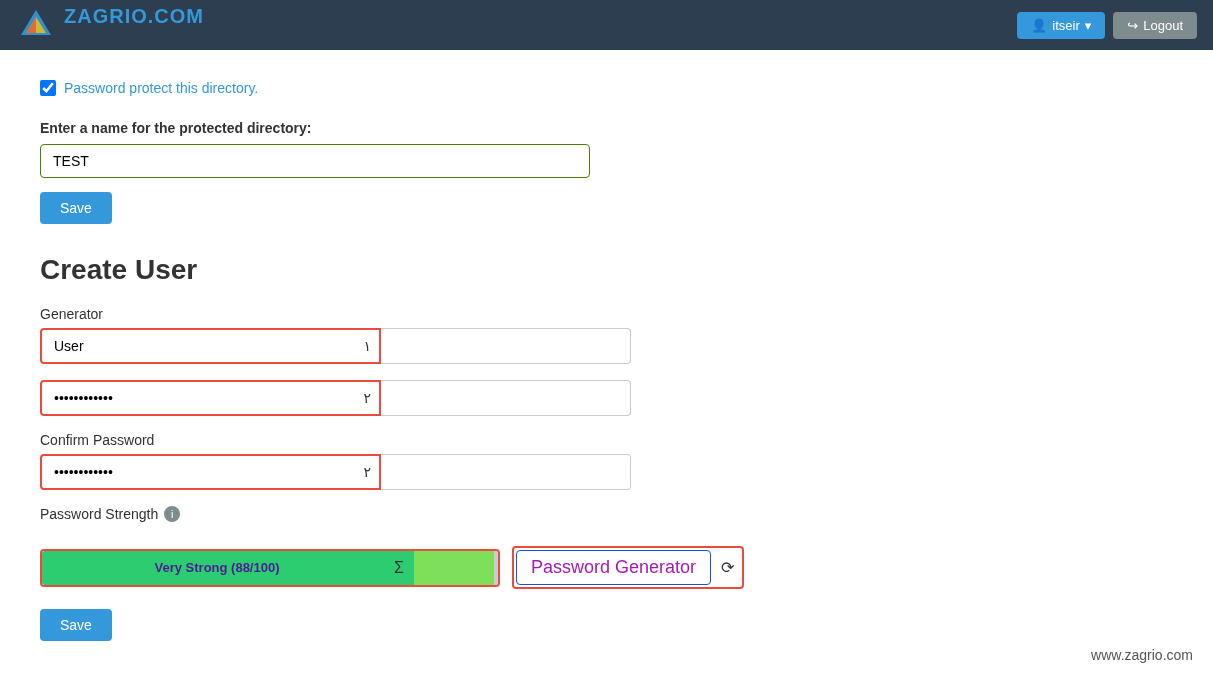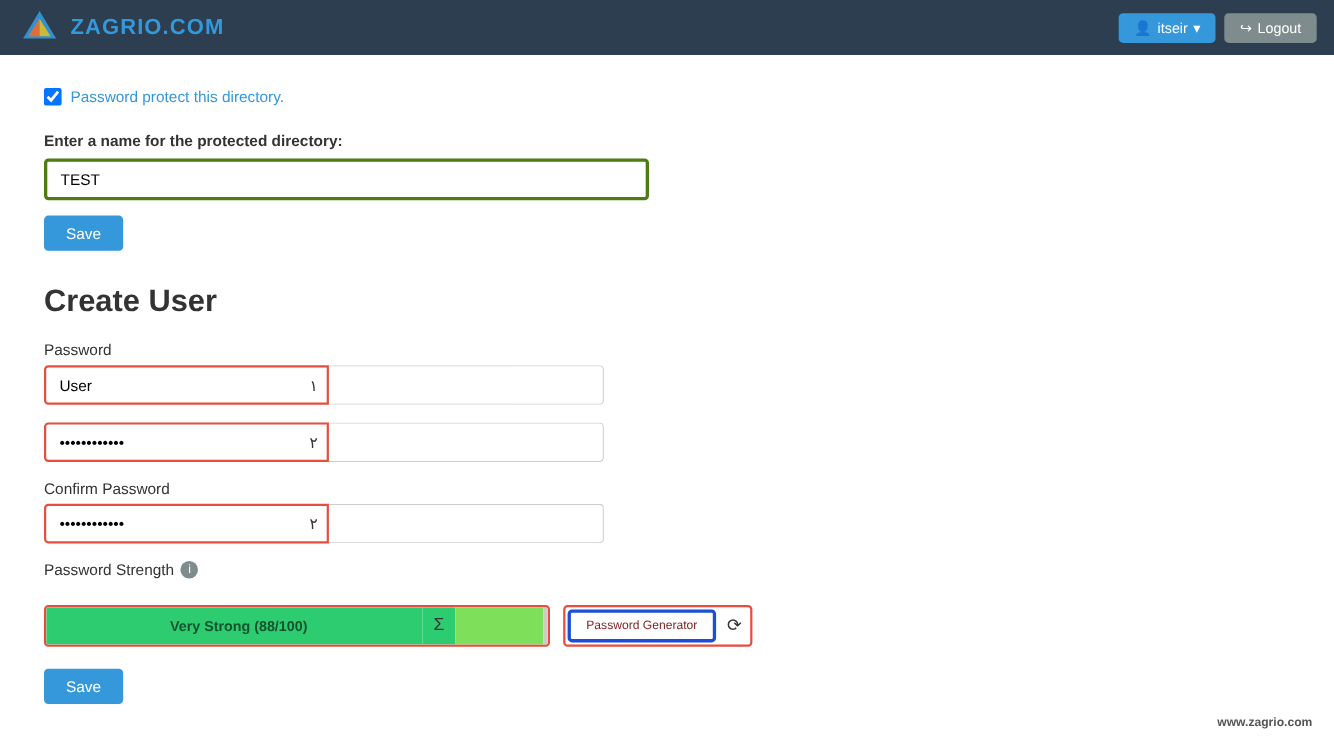--- a/index.html
+++ b/index.html
@@ -9,21 +9,20 @@
     .header {
       background: #2c3e50;
       display: flex;
       align-items: center;
       justify-content: space-between;
       padding: 8px 16px;
       height: 50px;
     }
     .header-logo {
       display: flex;
-      align-items: center;
       gap: 8px;
     }
     .logo-icon {
       width: 40px;
       height: 40px;
     }
     .logo-text {
       color: #fff;
       font-size: 20px;
       font-weight: bold;
@@ -85,21 +84,21 @@
 
     
     .dir-label {
       font-weight: bold;
       margin-bottom: 8px;
       font-size: 14px;
     }
     .dir-input {
       width: 550px;
       padding: 8px 12px;
-      border: 3px solid #4d7c0f;
+      border: 1px solid #4d7c0f;
       border-radius: 4px;
       font-size: 14px;
       margin-bottom: 14px;
     }
     .btn-save {
       background: #3498db;
       color: #fff;
       border: none;
       padding: 8px 20px;
       border-radius: 4px;
@@ -122,21 +121,21 @@
     .form-label {
       font-size: 14px;
       margin-bottom: 6px;
       display: block;
     }
     .form-row {
       display: flex;
       gap: 0;
     }
     .input-highlighted {
-      width: 259px;
+      width: 341px;
       padding: 8px 12px;
       border: 2px solid #e74c3c;
       border-radius: 4px 0 0 4px;
       font-size: 14px;
       outline: none;
     }
     .input-secondary {
       width: 250px;
       padding: 8px 12px;
       border: 1px solid #ccc;
@@ -183,21 +182,21 @@
       overflow: hidden;
       width: 460px;
     }
     .strength-bar-green {
       background: #2ecc71;
       height: 34px;
       width: 75%;
       display: flex;
       align-items: center;
       justify-content: center;
-      color: #14532d;
+      color: #4c1d95;
       font-size: 13px;
       font-weight: bold;
       padding-left: 8px;
     }
     .strength-bar-sigma {
       background: #2ecc71;
       height: 34px;
       width: 30px;
       display: flex;
       align-items: center;
@@ -219,26 +218,26 @@
     .password-gen-container {
       display: flex;
       align-items: center;
       gap: 4px;
       border: 2px solid #e74c3c;
       border-radius: 4px;
       padding: 2px;
     }
     .btn-password-gen {
       background: #fff;
-      color: #7f1d1d;
-      border: 3px solid #1d4ed8;
+      color: #a21caf;
+      border: 1px solid #1d4ed8;
       padding: 6px 14px;
       border-radius: 4px;
       cursor: pointer;
-      font-size: 11px;
+      font-size: 18px;
     }
     .gen-icon {
       font-size: 16px;
       color: #333;
       padding: 4px 6px;
     }
 
     
     .bottom-save {
       margin-top: 10px;
@@ -252,22 +251,22 @@
       cursor: pointer;
       font-size: 14px;
     }
 
     
     .footer {
       position: fixed;
       bottom: 10px;
       right: 20px;
       color: #555;
-      font-size: 11px;
-      font-weight: bold;
+      font-size: 14px;
+      font-weight: normal;
     }
     .num-label {
       position: absolute;
       right: 10px;
       top: 50%;
       transform: translateY(-50%);
       font-size: 14px;
       color: #333;
       pointer-events: none;
     }
@@ -317,21 +316,21 @@
   <div>
     <div class="dir-label">Enter a name for the protected directory:</div>
     <input class="dir-input" type="text" value="TEST" style="">
     <br>
     <button class="btn-save">Save</button>
   </div>
 
   <h2 class="create-user-title">Create User</h2>
 
   <div class="form-group">
-    <label class="form-label">Password</label>
+    <label class="form-label">Generator</label>
     <div class="form-row">
       <div class="input-wrapper">
         <input class="input-highlighted" type="text" value="User" style="">
         <span class="num-label">١</span>
       </div>
       <input class="input-secondary" type="text" style="">
     </div>
   </div>
 
   <div class="form-group">

